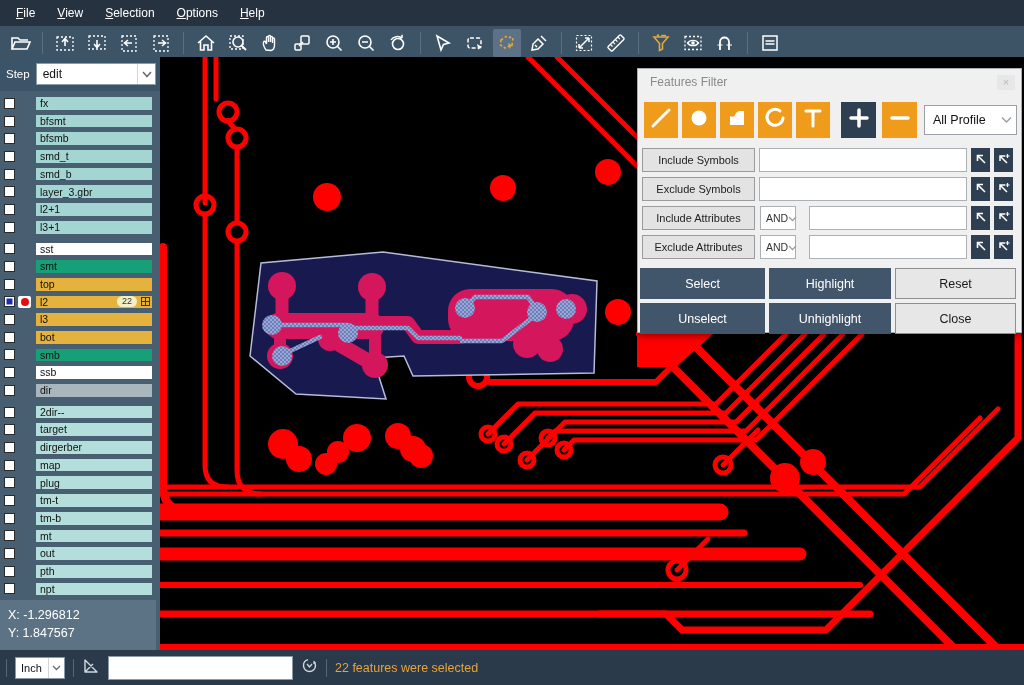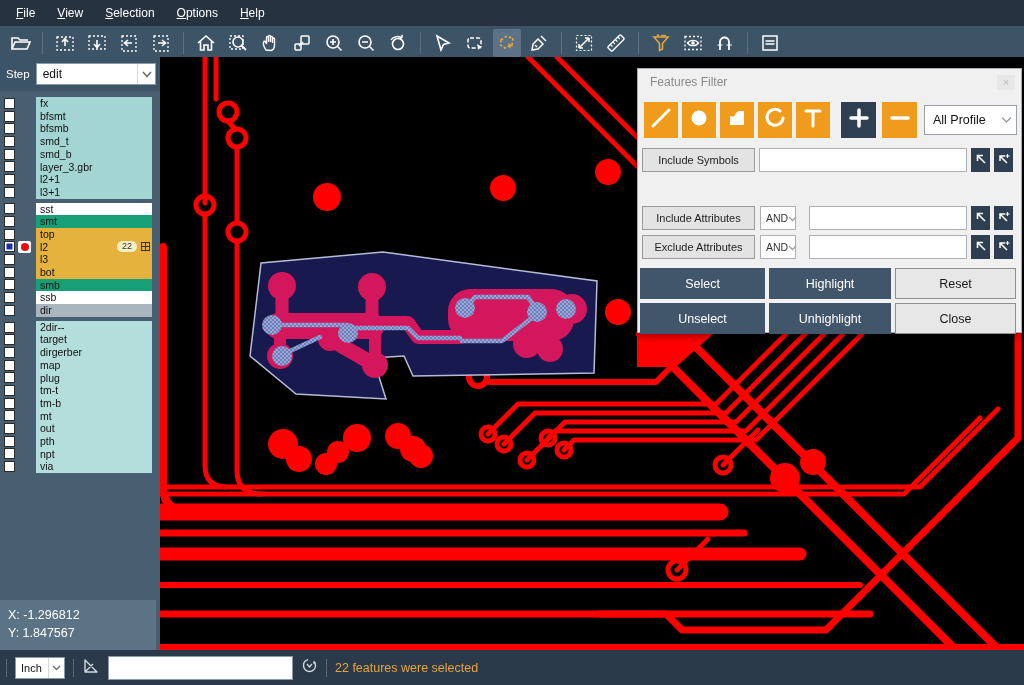--- a/index.html
+++ b/index.html
@@ -27,21 +27,21 @@
   .sidebar { position:absolute; left:0; top:57px; width:160px; height:593px;
     background:#47607233; background:#475f71; }
   .steprow { height:34px; background:#3c5468; display:flex; align-items:center;
     padding:0 4px 0 6px; gap:6px; }
   .steplabel { color:#fff; font-size:11.5px; }
   .stepselect { flex:1; height:22px; background:#fff; border:1px solid #8a9aa6;
     display:flex; align-items:center; justify-content:space-between;
     font-size:12px; color:#111; padding-left:6px; }
   .stepselect .chev { width:18px; height:20px; display:flex; align-items:center; justify-content:center; border-left:1px solid #d5d5d5;}
   .layerlist { padding-top:6px; }
-  .lrow { display:flex; align-items:center; height:12.7px; margin-bottom:0; }
+  .lrow { display:flex; align-items:center; height:12.7px; margin-bottom:5px; }
   .lrow .cb { width:11px; height:11px; background:#fff; border:1.5px solid #2b2b2b;
     margin-left:4px; flex:0 0 auto; }
   .lrow .cb.sel { background:#1b2cb0; box-shadow:inset 0 0 0 1.5px #fff; }
   .lrow .ind { width:13px; height:12.7px; margin-left:3px; flex:0 0 auto;
     display:flex; align-items:center; justify-content:center; }
   .lrow .ind.on { background:#fff; border-radius:2px; }
   .lrow .ind .dot { width:8px; height:8px; border-radius:50%; background:#e80c0c; }
   .lrow .chip { flex:1; margin-left:5px; margin-right:8px; height:12.7px;
     font-size:10.5px; color:#101010; line-height:12.5px; padding-left:4px;
     display:flex; align-items:center; white-space:nowrap; overflow:hidden; }
@@ -719,20 +719,35 @@
               <path d="M11 11 L3.5 3.5 M3.5 9 V3.5 H9" fill="none" stroke="#fff" stroke-width="1.6"></path>
             </svg></span>
       </div>
       <div class="abtn" style="left:356px">
         <span><svg width="13" height="13" viewBox="0 0 13 13">
               <path d="M10 11 L3 4 M3 9 V4 H8" fill="none" stroke="#fff" stroke-width="1.5"></path>
               <path d="M10.5 2 V6 M8.5 4 H12.5" stroke="#fff" stroke-width="1.2"></path>
             </svg></span>
       </div>
     </div>
+    <div class="frow" style="top:108px">
+      <div class="flabel">Exclude Symbols</div>
+      <div class="finput" style="left:121px;width:208px"></div>
+      <div class="abtn" style="left:333px">
+        <span><svg width="13" height="13" viewBox="0 0 13 13">
+              <path d="M11 11 L3.5 3.5 M3.5 9 V3.5 H9" fill="none" stroke="#fff" stroke-width="1.6"></path>
+            </svg></span>
+      </div>
+      <div class="abtn" style="left:356px">
+        <span><svg width="13" height="13" viewBox="0 0 13 13">
+              <path d="M10 11 L3 4 M3 9 V4 H8" fill="none" stroke="#fff" stroke-width="1.5"></path>
+              <path d="M10.5 2 V6 M8.5 4 H12.5" stroke="#fff" stroke-width="1.2"></path>
+            </svg></span>
+      </div>
+    </div>
     <div class="frow" style="top:137px">
       <div class="flabel">Include Attributes</div>
       <div class="fand">
         <span>AND</span>
         <span><svg width="9" height="6" viewBox="0 0 9 6">
               <path d="M1 1 L4.5 4.5 L8 1" fill="none" stroke="#9aa0a6" stroke-width="1.3"></path>
             </svg></span>
       </div>
       <div class="finput" style="left:171px;width:158px"></div>
       <div class="abtn" style="left:333px">

